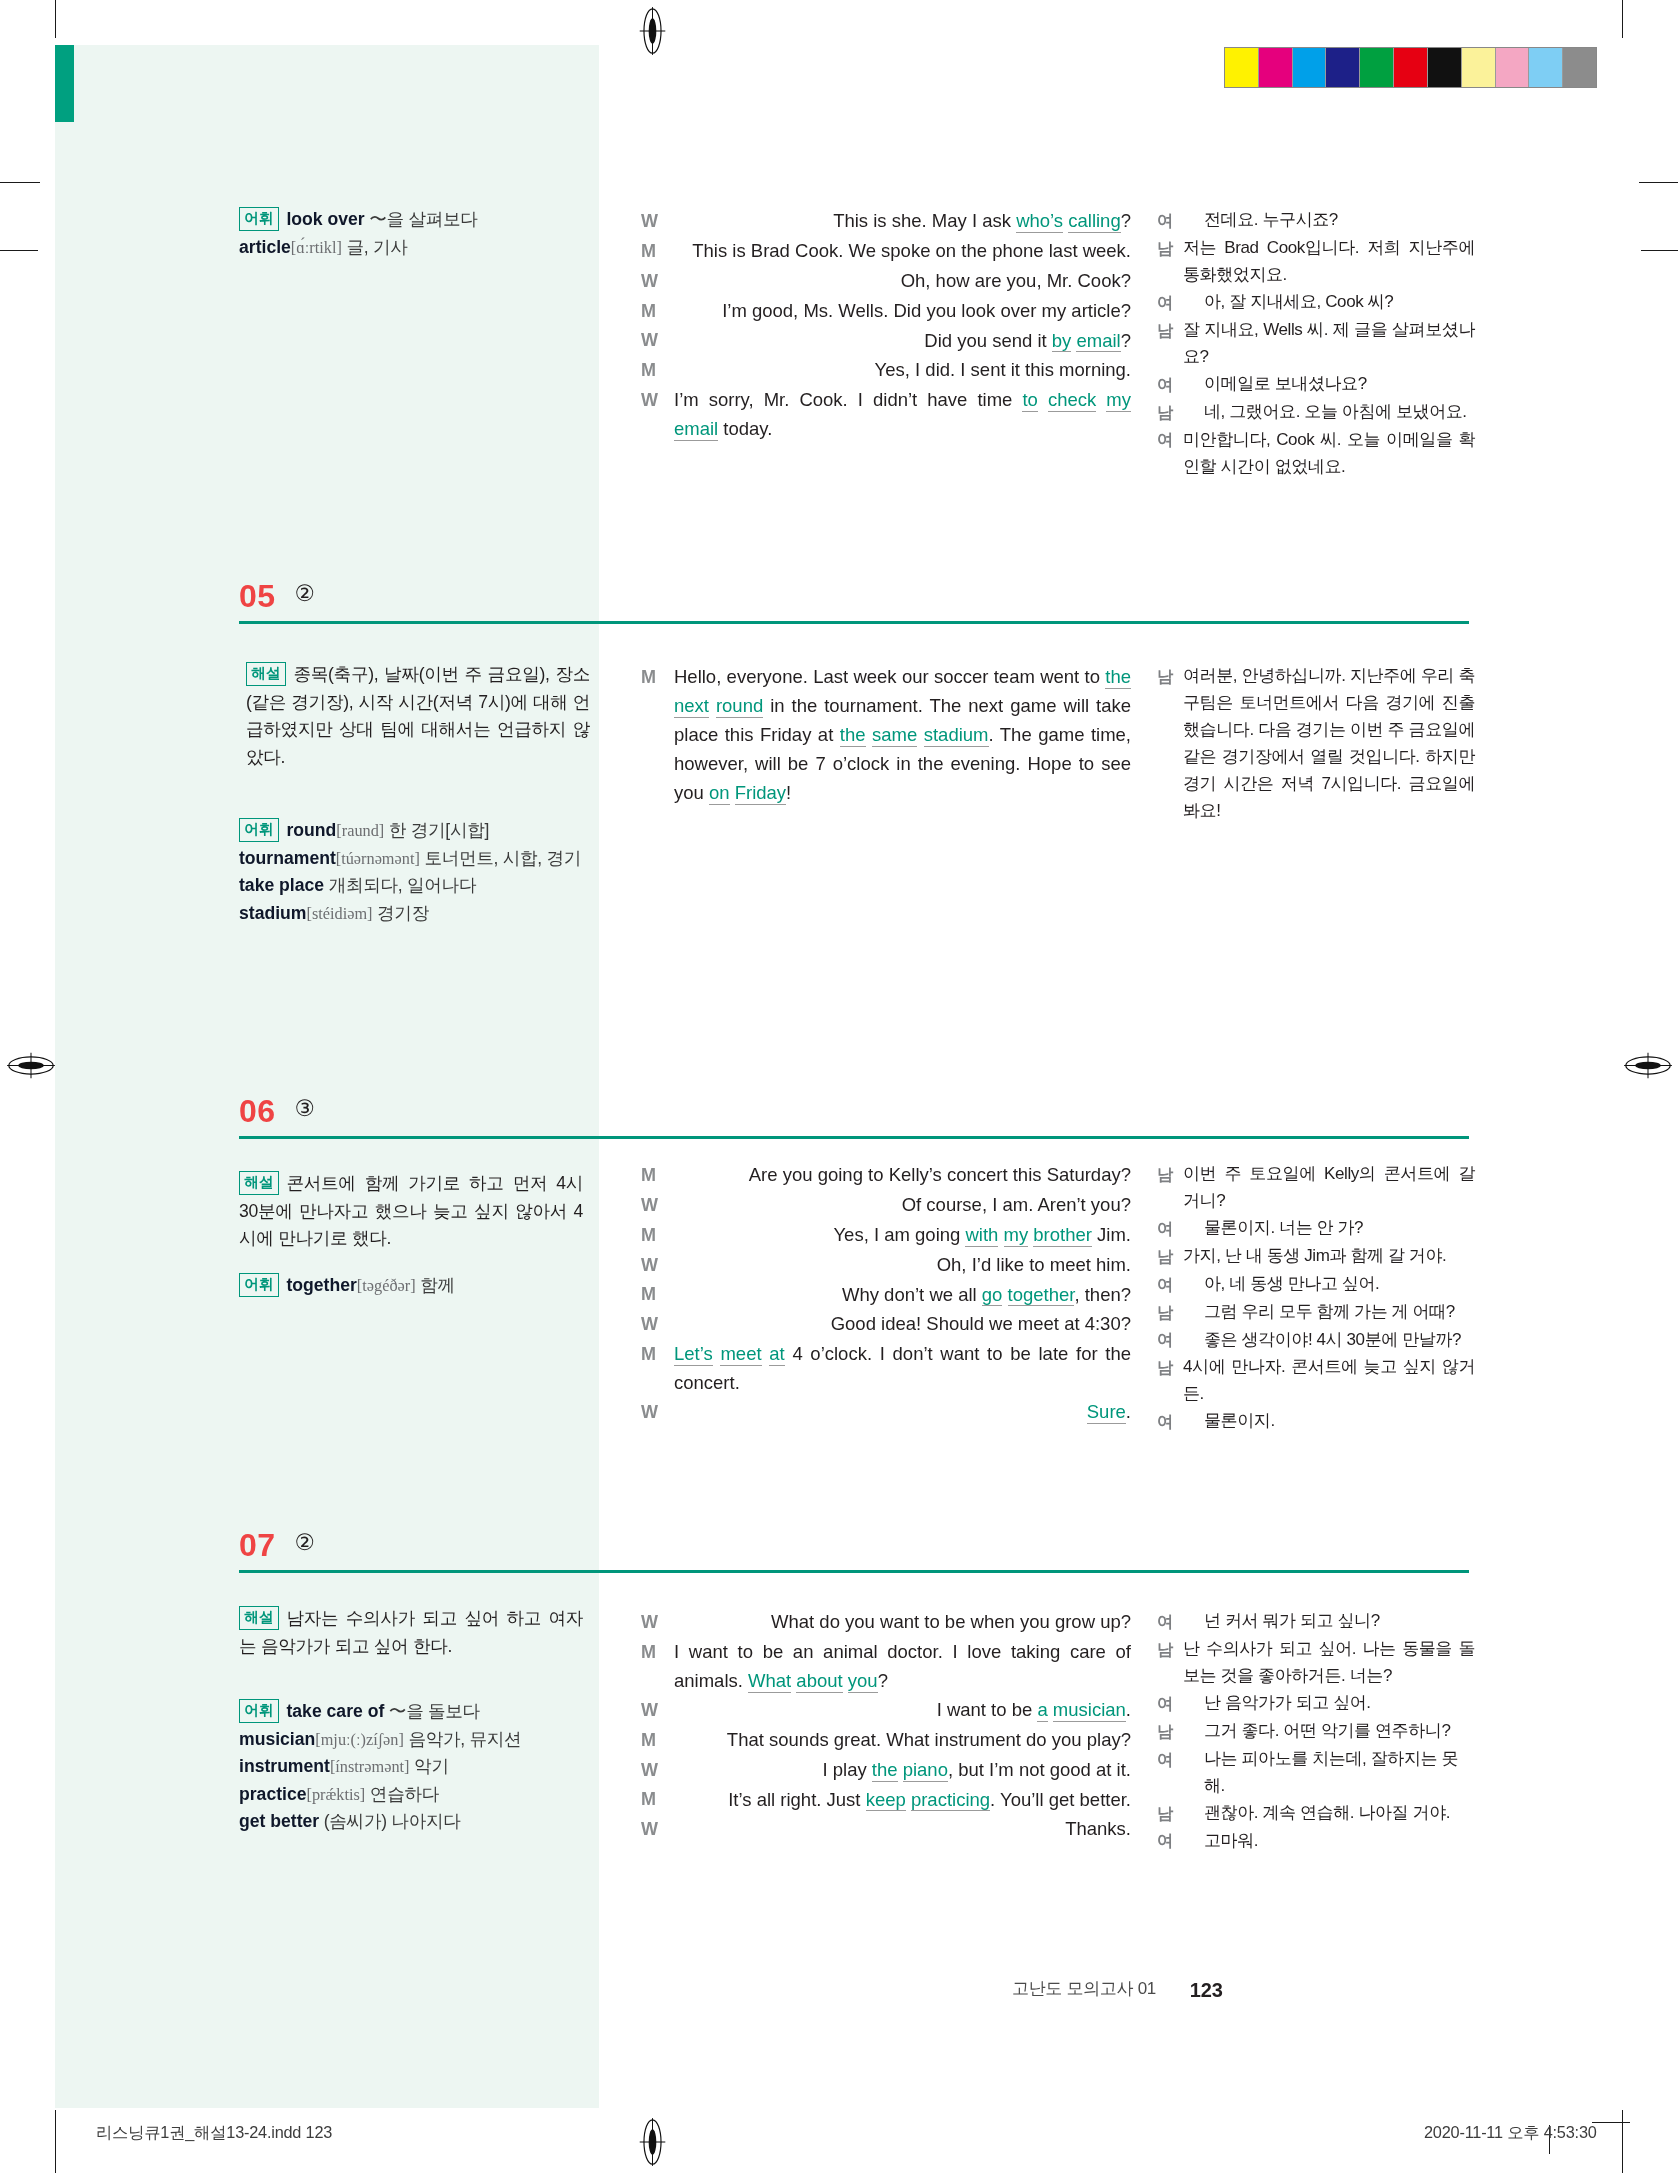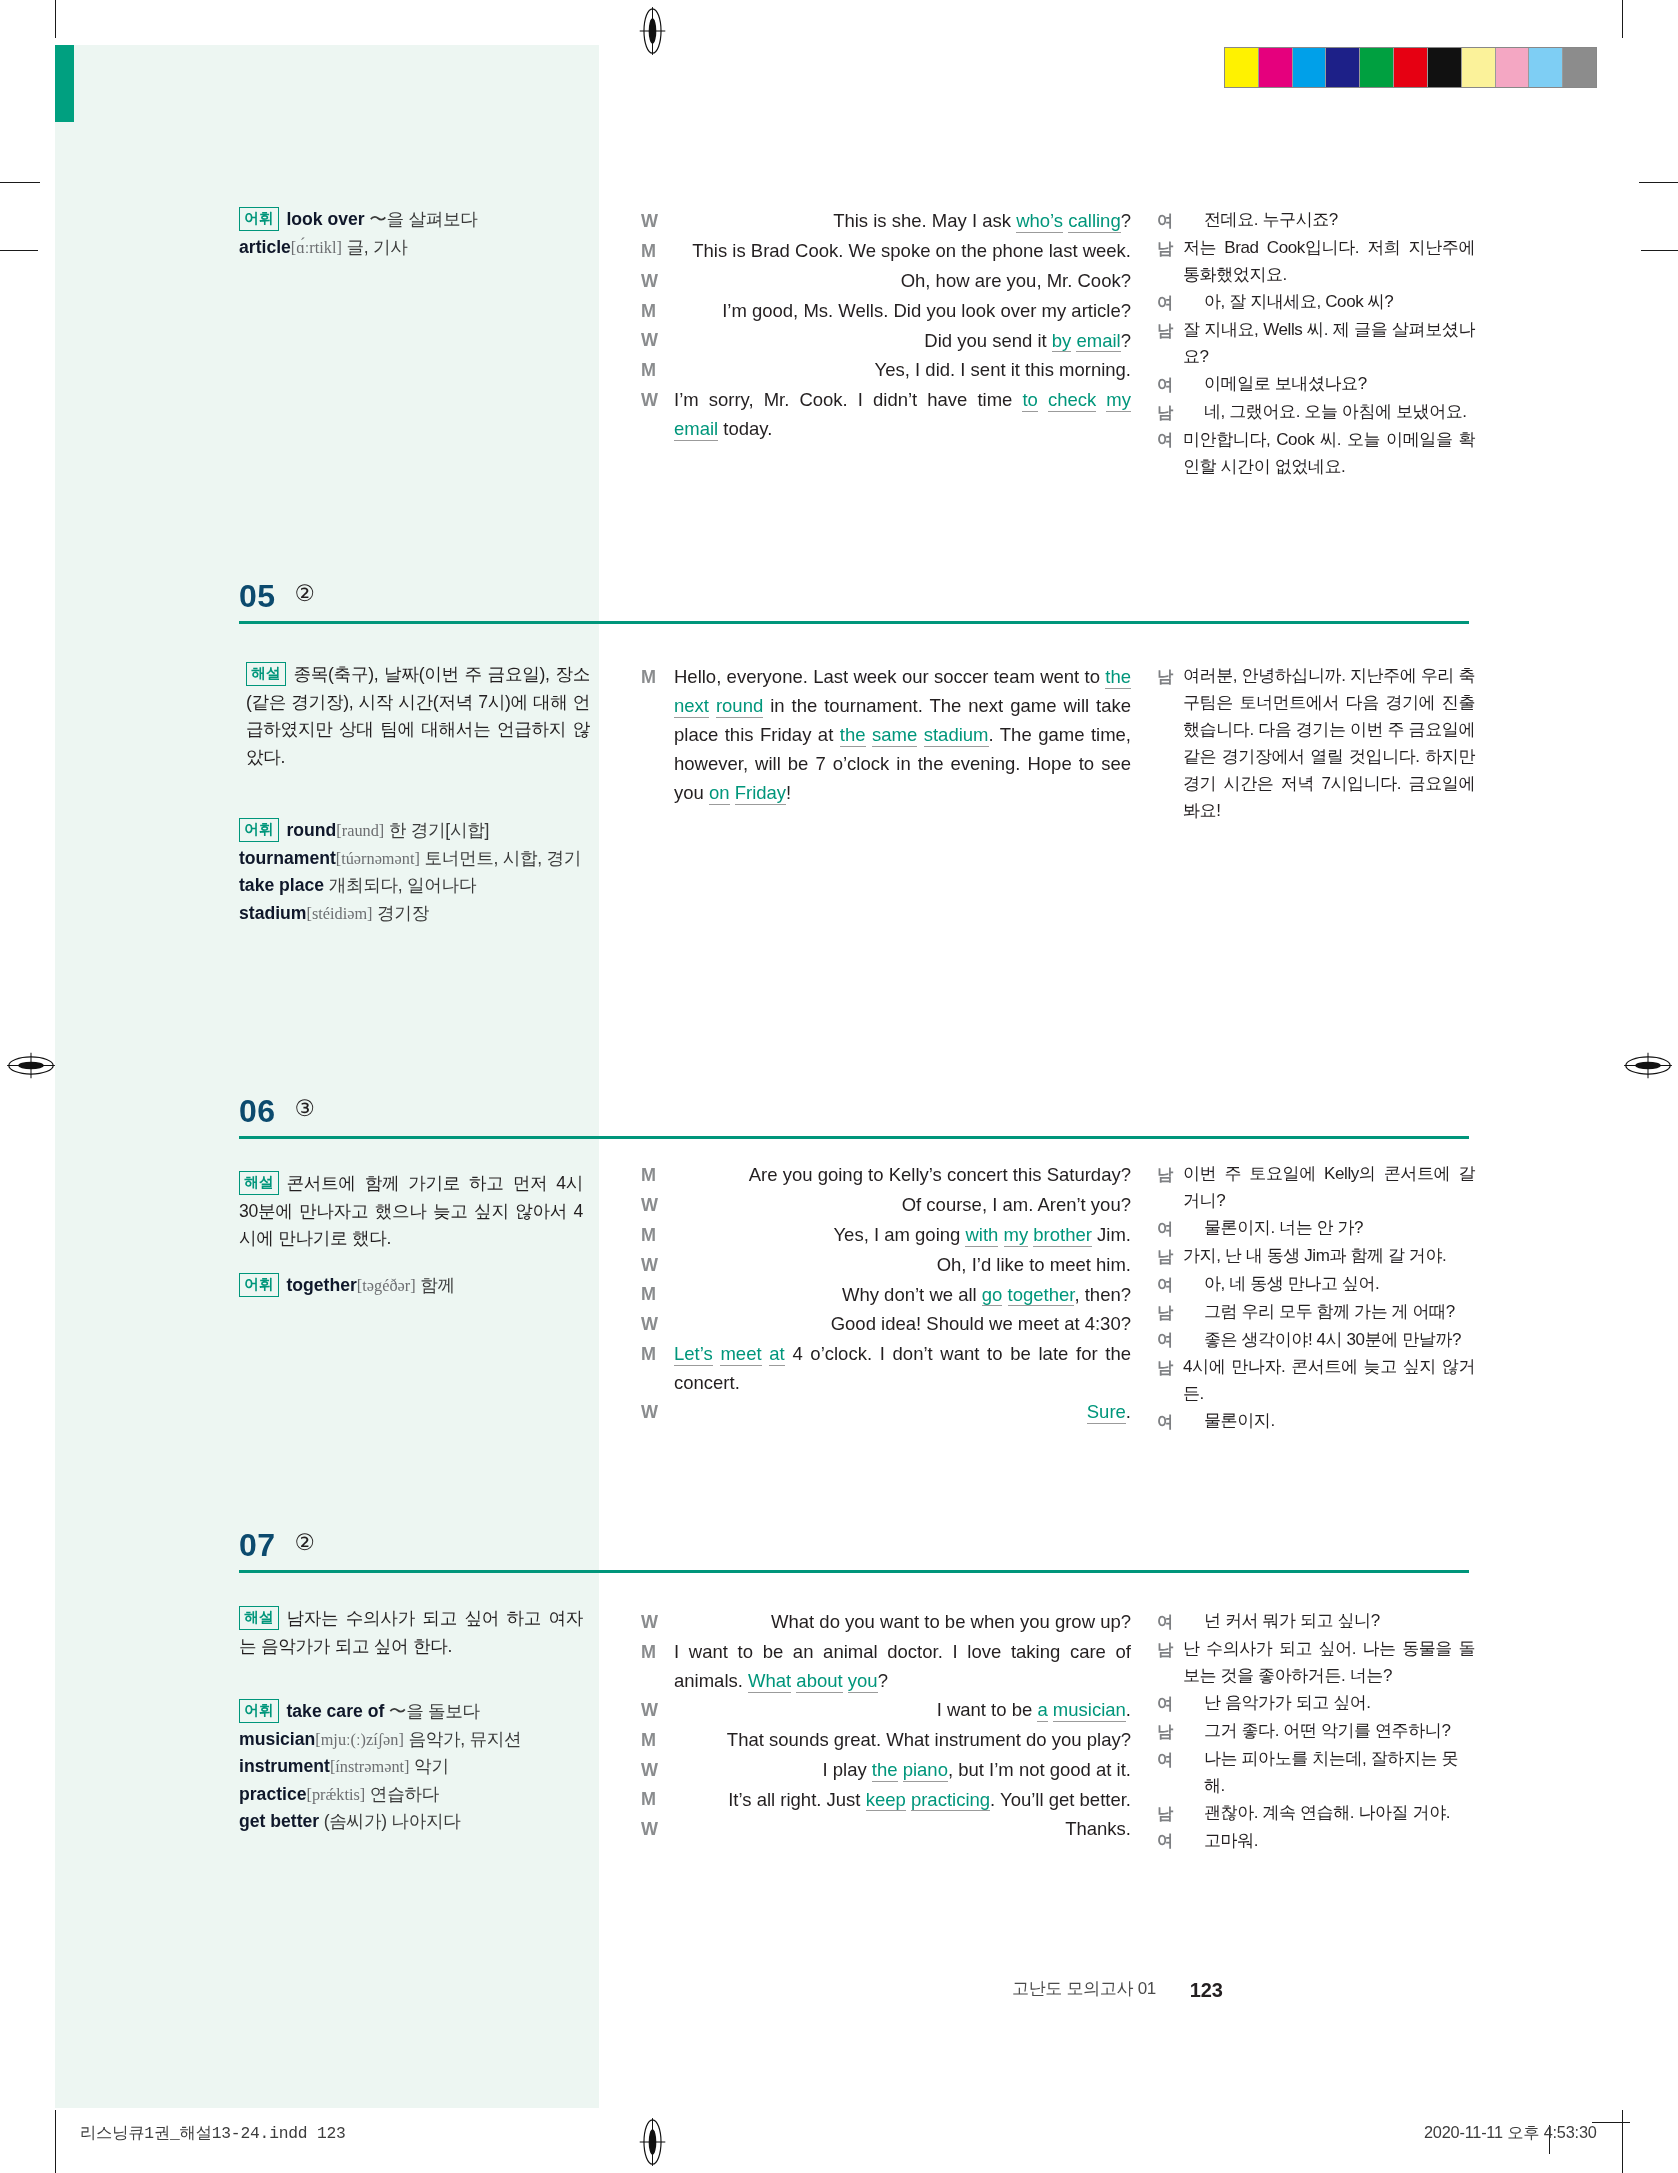--- a/index.html
+++ b/index.html
@@ -27,21 +27,21 @@
     position:absolute;left:55px;top:45px;width:19px;height:77px;
     background:#00a080;
   }
 
   
   .content{position:absolute;left:0;top:0;width:1679px;height:2173px;}
 
   
   .qhead{position:absolute;left:239px;width:1230px;}
   .qhead .qnum{
-    font-size:32px;font-weight:bold;color:#0c4a6e;letter-spacing:0.4px;
+    font-size:32px;font-weight:bold;color:#ef4444;letter-spacing:0.4px;
     display:inline-block;vertical-align:middle;
   }
   .qhead .qans{
     font-size:22.4px;color:#231f20;display:inline-block;vertical-align:middle;
     margin-left:19px;position:relative;top:-2.6px;
   }
   .qrule{
     position:absolute;left:239px;width:1230px;height:2.6px;background:#00967b;
   }
 
@@ -393,15 +393,15 @@
         <div class="utt nj">고마워.</div>
       </div>
     </div>
   </div>
 
 <div style="position:absolute;left:0;top:1966px;width:1365px;height:34px;">
   <span class="footer-ch">고난도 모의고사 01</span>
   <span class="footer-pg">123</span>
 </div>
 
-<div class="slug" style="left:80px;top:2122px;font-family:Liberation Mono, monospace;">리스닝큐1권_해설13-24.indd   123</div>
+<div class="slug" style="left:96px;top:2122px;">리스닝큐1권_해설13-24.indd   123</div>
 <div class="slug" style="left:1424px;top:2122px;">2020-11-11   오후 4:53:30</div>
 
 
 </body></html>

